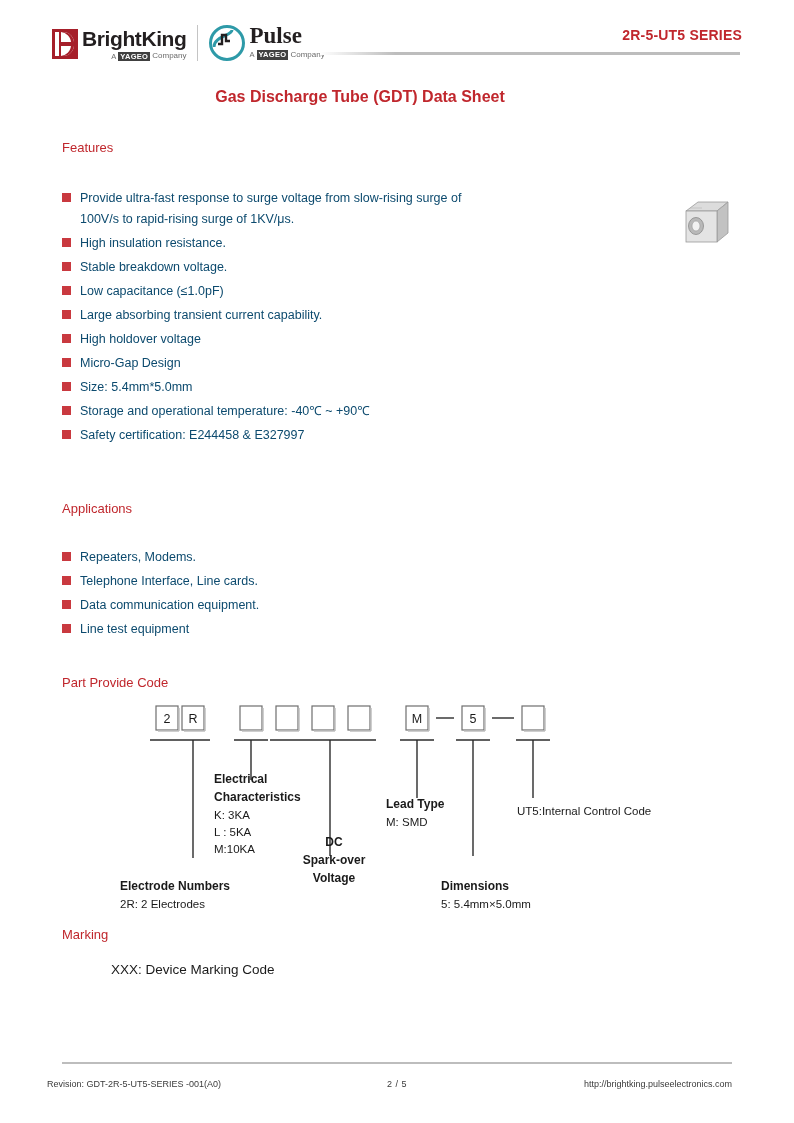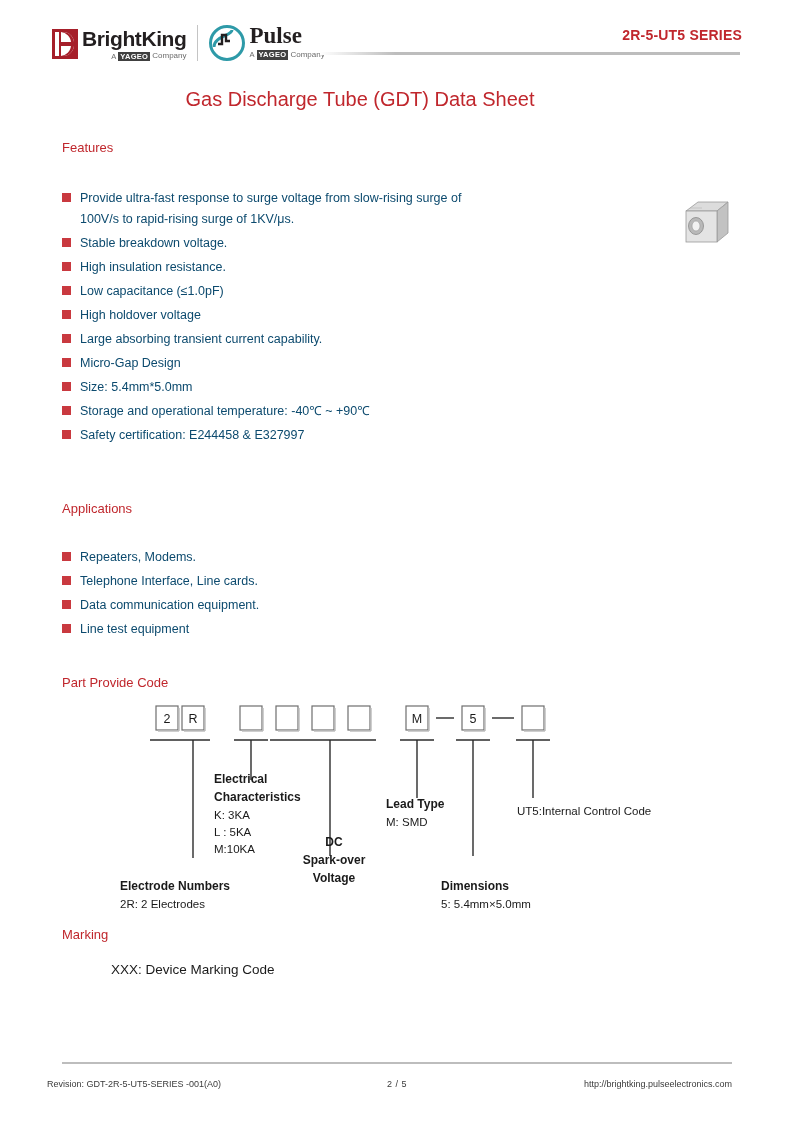--- a/index.html
+++ b/index.html
@@ -135,22 +135,22 @@
     color: #c0272d;
     letter-spacing: 0.2px;
   }
 
   
   .doc-title {
     position: absolute;
     left: 0; top: 88px;
     width: 720px;
     text-align: center;
-    font-size: 20px;
-    font-weight: normal;
+    font-size: 16px;
+    font-weight: bold;
     color: #c0272d;
   }
 
   
   .section-head {
     position: absolute;
     left: 62px;
     font-size: 13px;
     font-weight: normal;
     color: #c0272d;
@@ -288,37 +288,37 @@
   <div class="doc-title">Gas Discharge Tube (GDT) Data Sheet</div>
 
   <div class="section-head" id="sec-features">Features</div>
   <ul class="bullet-list" id="features-list">
       <li class="bullet-item">
         <span class="bullet-sq"></span>
         <span class="bullet-text">Provide ultra-fast response to surge voltage from slow-rising surge of 100V/s to rapid-rising surge of 1KV/μs.</span>
       </li>
       <li class="bullet-item">
         <span class="bullet-sq"></span>
+        <span class="bullet-text">High insulation resistance.</span>
+      </li>
+      <li class="bullet-item">
+        <span class="bullet-sq"></span>
         <span class="bullet-text">Stable breakdown voltage.</span>
       </li>
       <li class="bullet-item">
         <span class="bullet-sq"></span>
-        <span class="bullet-text">High insulation resistance.</span>
-      </li>
-      <li class="bullet-item">
-        <span class="bullet-sq"></span>
         <span class="bullet-text">Low capacitance (≤1.0pF)</span>
       </li>
       <li class="bullet-item">
         <span class="bullet-sq"></span>
+        <span class="bullet-text">Large absorbing transient current capability.</span>
+      </li>
+      <li class="bullet-item">
+        <span class="bullet-sq"></span>
         <span class="bullet-text">High holdover voltage</span>
-      </li>
-      <li class="bullet-item">
-        <span class="bullet-sq"></span>
-        <span class="bullet-text">Large absorbing transient current capability.</span>
       </li>
       <li class="bullet-item">
         <span class="bullet-sq"></span>
         <span class="bullet-text">Micro-Gap Design</span>
       </li>
       <li class="bullet-item">
         <span class="bullet-sq"></span>
         <span class="bullet-text">Size: 5.4mm*5.0mm</span>
       </li>
       <li class="bullet-item">

